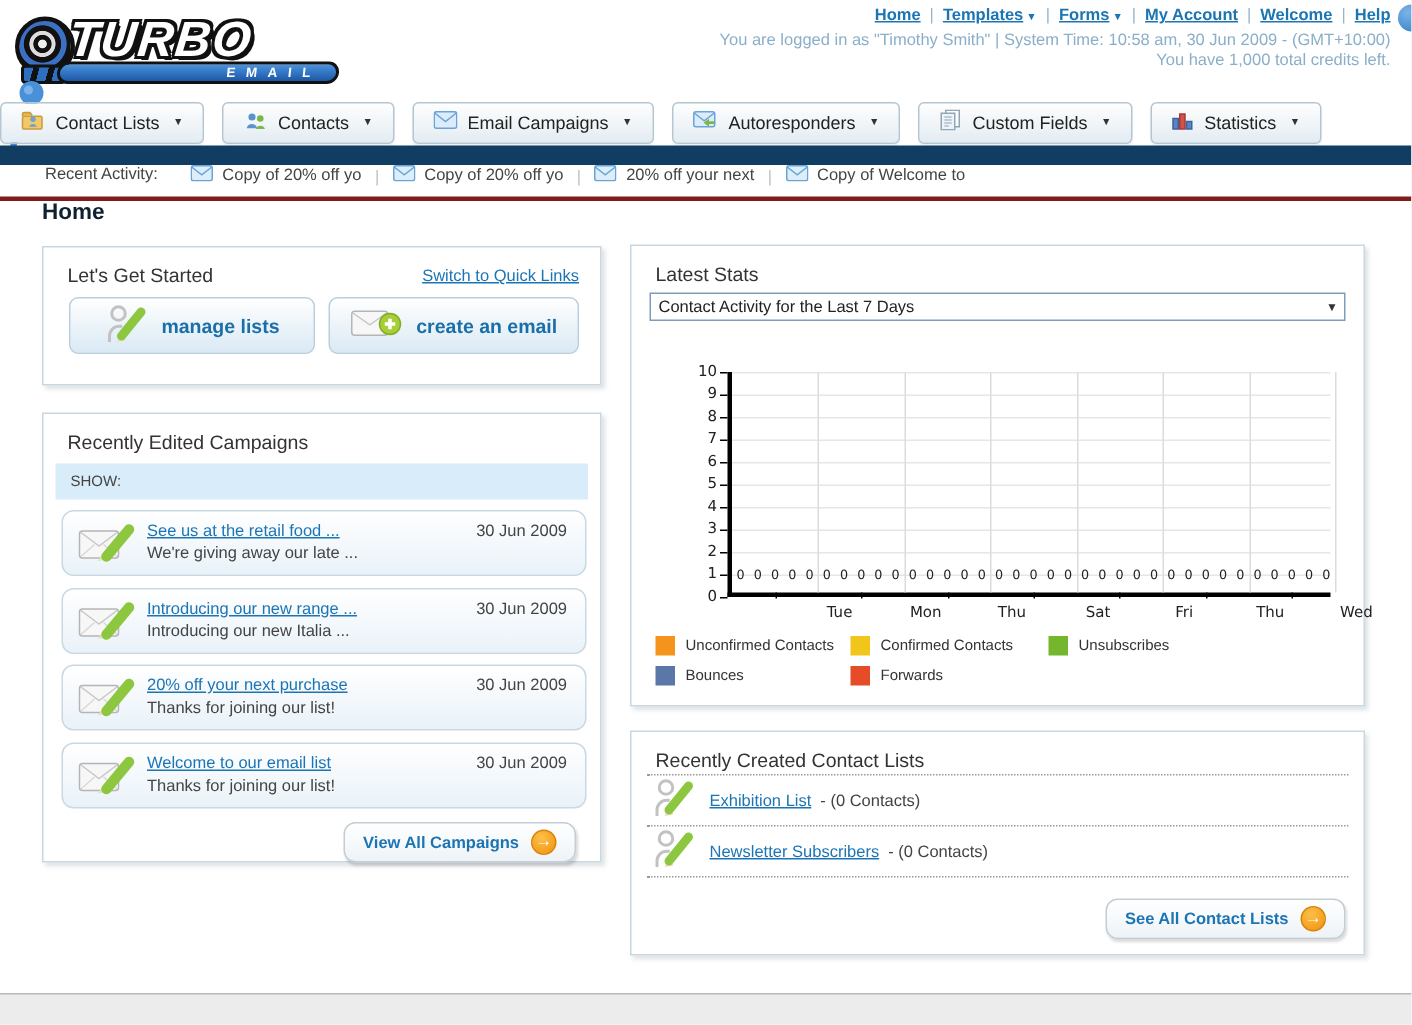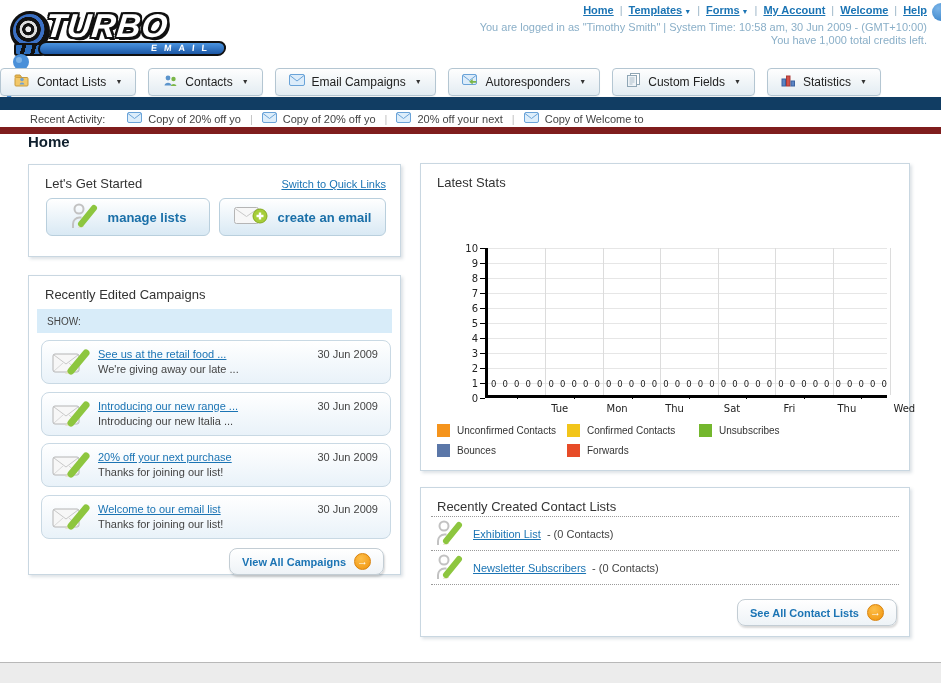--- a/index.html
+++ b/index.html
@@ -52,22 +52,22 @@
     display:inline-flex; align-items:center; gap:7px; height:28px; padding:0 13px;
     border:1px solid #b4c6d2; border-radius:4px;
     background:linear-gradient(#fefefe,#e3ecf2); font-size:12px; color:#222; cursor:pointer;
     box-shadow:0 1px 1px rgba(0,0,0,.06);
   }
   .nav-tab .tab-caret { font-size:7px; color:#333; margin-left:2px; }
   .navy-bar { position:absolute; left:0; top:97px; width:100%; height:13px; background:#113d63; }
 
   
   .recent-bar { position:absolute; left:0; top:110px; width:100%; height:24px;
-    display:flex; align-items:center; padding-left:30px; font-size:11px; color:#444;
-    border-bottom:7px solid #7f1d1d; background:#fff; }
+    display:flex; align-items:flex-start; padding-left:30px; font-size:11px; color:#444;
+    border-bottom:3px solid #7f1d1d; background:#fff; }
   .recent-bar .ra-label { margin-right:22px; color:#444; }
   .ra-item { display:inline-flex; align-items:center; gap:6px; }
   .ra-sep { color:#c0c0c0; margin:0 9px; }
 
   .page-title { position:absolute; left:28px; top:133px; font-size:15px; font-weight:bold; color:#10202e; }
 
   
   .panel { position:absolute; background:#fff; border:1px solid #c9d7e1;
     box-shadow:2px 2px 3px rgba(120,140,155,.25); }
   .panel-title { position:absolute; left:16px; top:11px; font-size:13px; color:#333; }
@@ -340,20 +340,24 @@
         </div>
       </div>
     <div class="pill-btn view-all-btn">
       <span>View All Campaigns</span>
       <span class="arrow-circle">→</span>
     </div>
   </div>
 
   <div class="panel panel-stats">
     <div class="panel-title">Latest Stats</div>
+    <div class="stats-select">
+      <span>Contact Activity for the Last 7 Days</span>
+      <span class="dd-arrow">▼</span>
+    </div>
     <div class="chart" id="chart">
         <div class="plot">
           <div class="ytick" style="top: 150px;"></div>
           <div class="ylab" style="top: 150px;">0</div>
           <div class="hgrid" style="top: 135px;"></div>
           <div class="ytick" style="top: 135px;"></div>
           <div class="ylab" style="top: 135px;">1</div>
           <div class="hgrid" style="top: 120px;"></div>
           <div class="ytick" style="top: 120px;"></div>
           <div class="ylab" style="top: 120px;">2</div>

